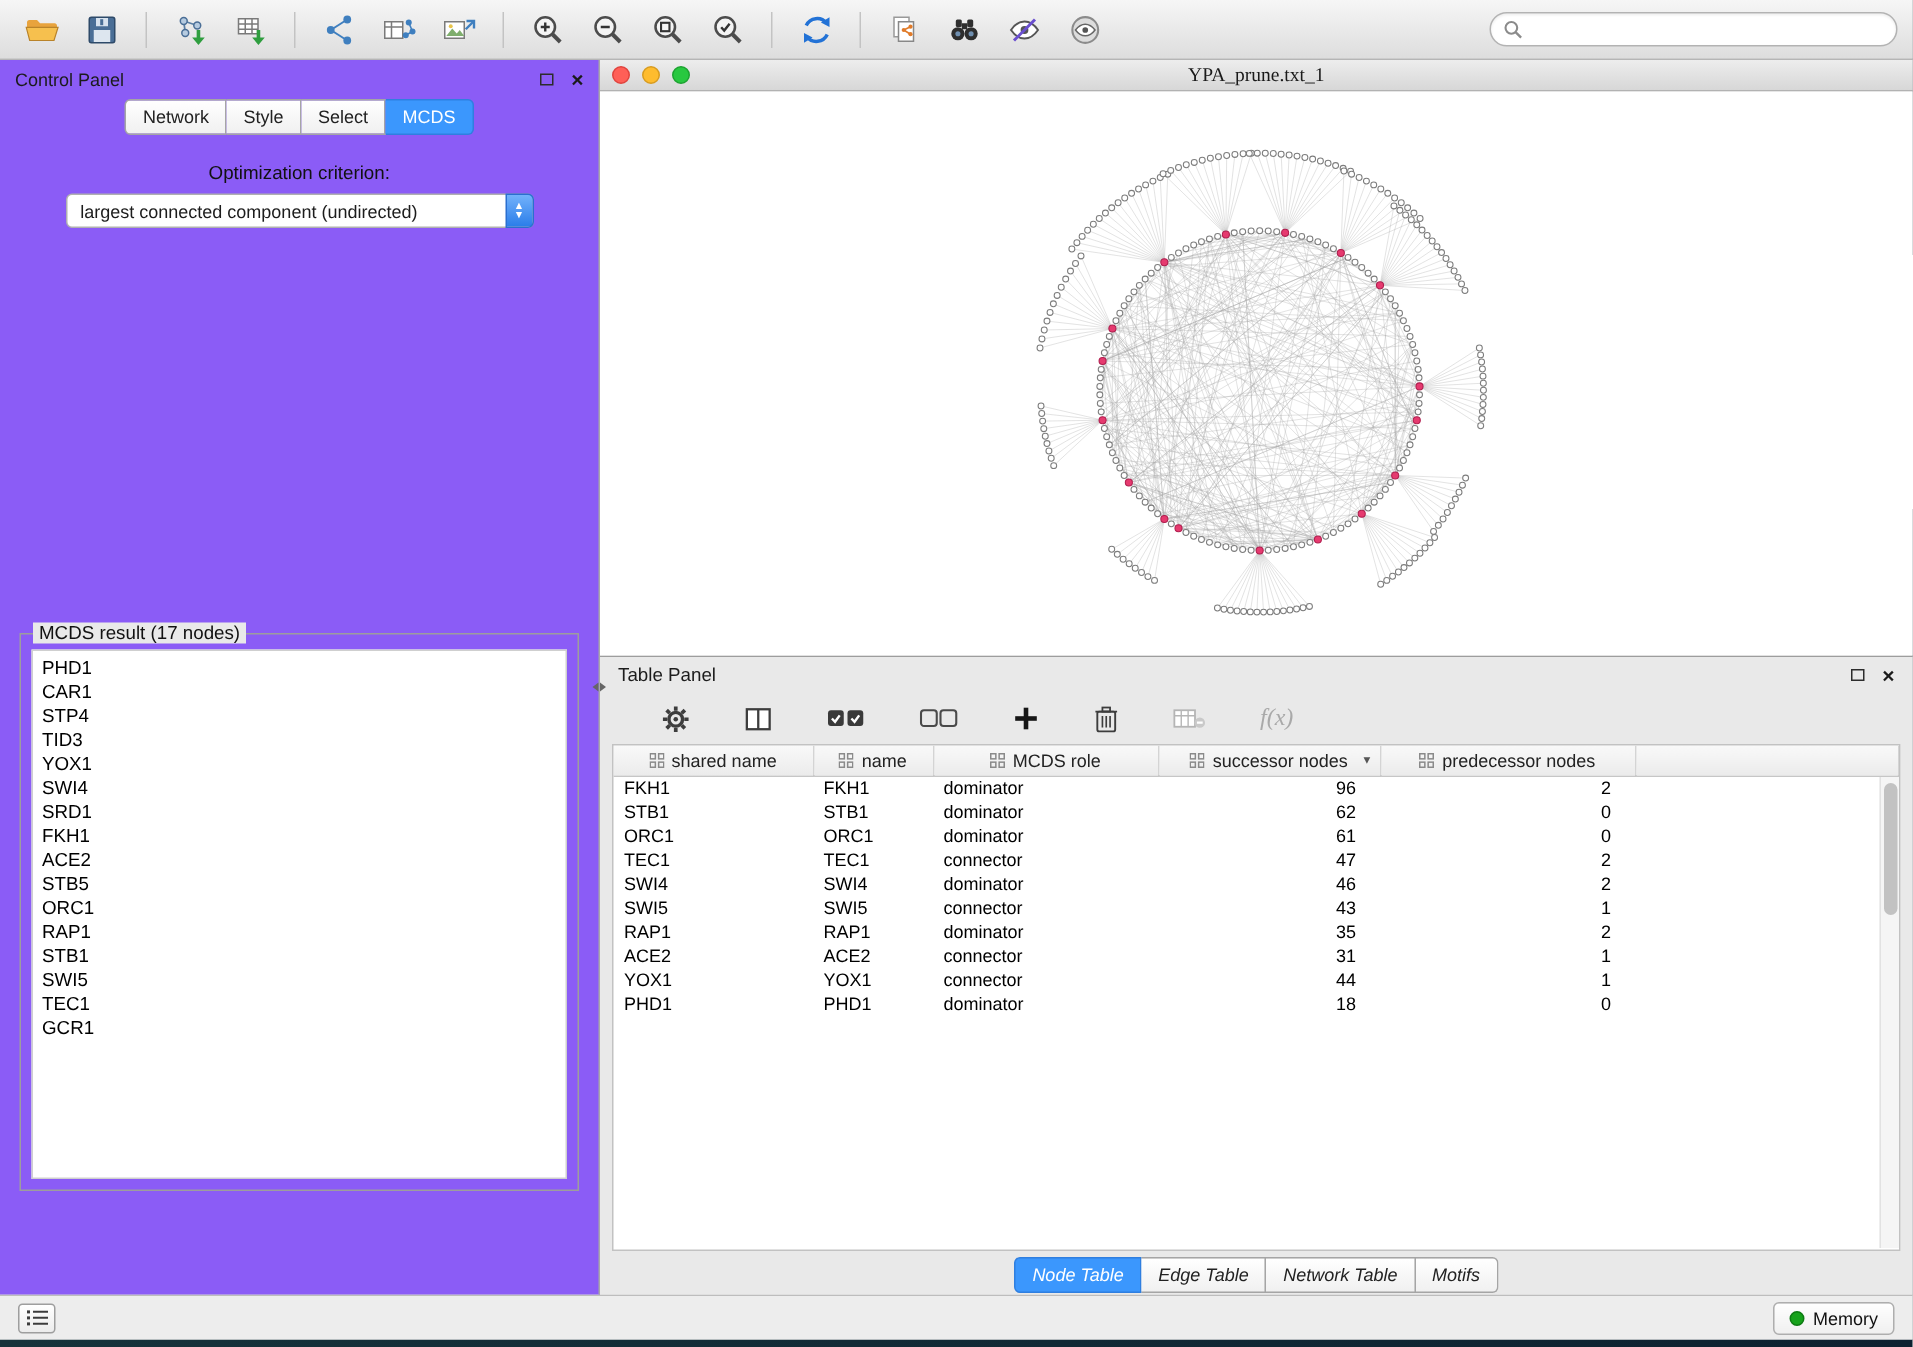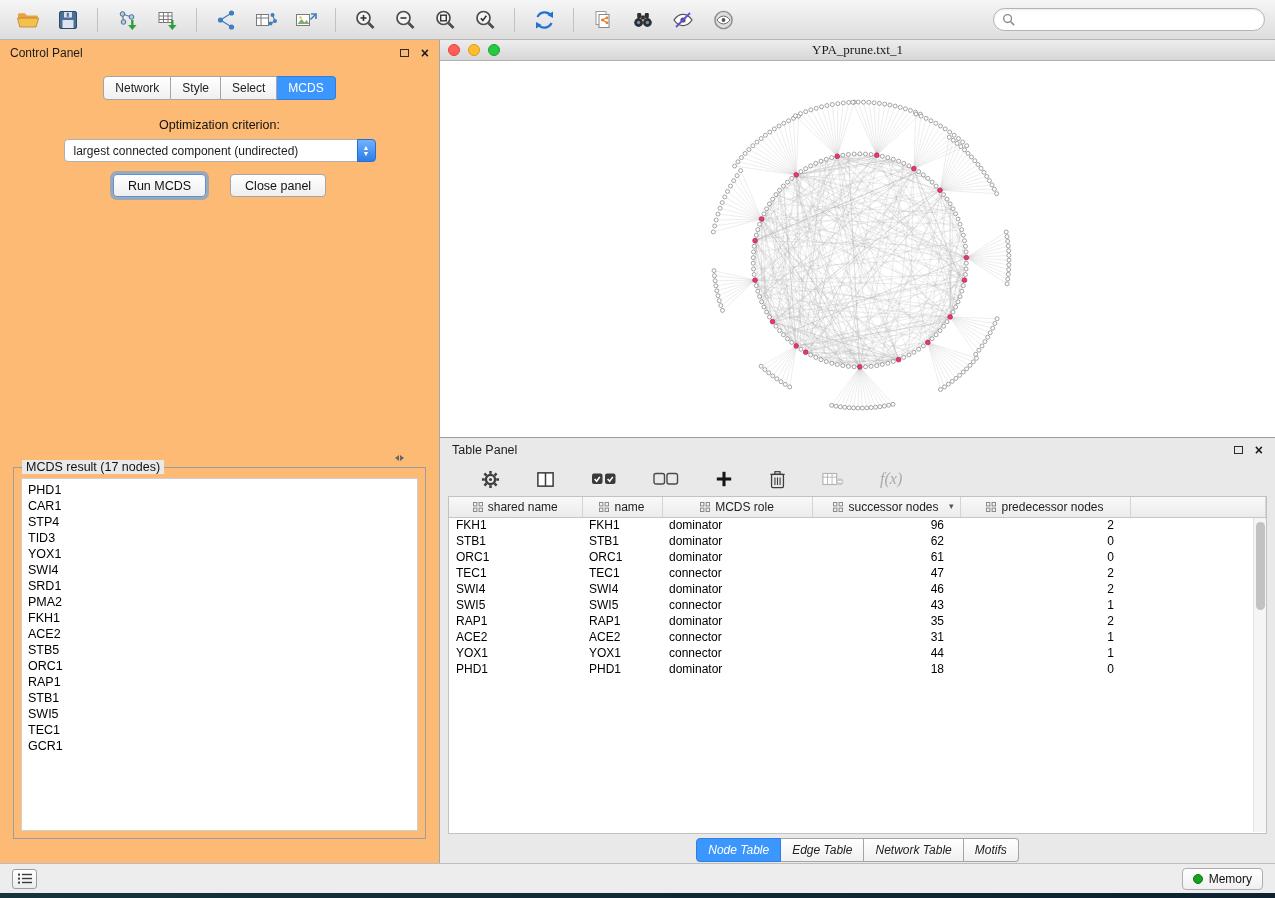--- a/index.html
+++ b/index.html
@@ -11,27 +11,27 @@
   .toolbar { height:40px; background:linear-gradient(#f6f6f6,#dddddd); border-bottom:1px solid #b5b5b5; display:flex; align-items:center; padding:0 10px; gap:4px; flex:0 0 auto; }
   .tbtn { width:36px; height:30px; display:flex; align-items:center; justify-content:center; border-radius:4px; }
   .tsep { width:1px; height:24px; background:#c3c3c3; margin:0 7px; }
   .search-box { margin-left:auto; width:272px; height:23px; border:1px solid #b3b3b3; border-radius:12px; background:#fff; display:flex; align-items:center; padding:0 8px; box-shadow:inset 0 1px 2px rgba(0,0,0,.08); gap:5px; }
   .search-box input { border:none; outline:none; flex:1; font-size:12px; font-family:"Liberation Sans",sans-serif; background:transparent; }
 
   
   .main { flex:1; display:flex; min-height:0; position:relative; }
 
   
-  .control-panel { width:440px; background:#fdba74; border-right:1px solid #a8a8a8; display:flex; flex-direction:column; flex:0 0 auto; }
+  .control-panel { width:400px; background:#8b5cf6; border-right:1px solid #a8a8a8; display:flex; flex-direction:column; flex:0 0 auto; }
   .panel-header { height:26px; display:flex; align-items:center; padding:0 10px; font-size:12px; color:#1b1b1b; flex:0 0 auto; }
   .hdr-icons { margin-left:auto; display:flex; gap:12px; align-items:center; }
   .float-box { width:9px; height:8px; border:1.4px solid #2c2c2c; display:inline-block; }
   .close-x { font-weight:bold; font-size:14px; line-height:12px; color:#1a1a1a; }
 
-  .seg-tabs { display:flex; justify-content:center; margin-top:10px; }
+  .seg-tabs { display:flex; justify-content:center; }
   .seg-tab { font-size:12px; padding:4px 11px; background:linear-gradient(#ffffff,#f0f0f0); border:1px solid #a5a5a5; border-left:none; color:#222; }
   .seg-tab:first-child { border-left:1px solid #a5a5a5; border-radius:4px 0 0 4px; }
   .seg-tab:last-child { border-radius:0 4px 4px 0; }
   .seg-tab.active { background:#3b97fd; color:#fff; border-color:#2f7fe0; }
 
   .opt-label { text-align:center; font-size:12.5px; margin-top:18px; color:#111; }
   .combo { margin:7px auto 0; width:312px; height:23px; background:#fff; border:1px solid #b0b0b0; border-radius:4px; display:flex; align-items:center; position:relative; font-size:12px; padding-left:9px; }
   .combo-btn { position:absolute; right:-1px; top:-1px; bottom:-1px; width:19px; border-radius:0 4px 4px 0; background:linear-gradient(#72b2fb,#2b7de9); border:1px solid #2a6fd0; display:flex; flex-direction:column; align-items:center; justify-content:center; color:#fff; font-size:7px; line-height:6px; }
 
   .cp-buttons { display:flex; justify-content:center; gap:24px; margin-top:12px; }
@@ -265,35 +265,30 @@
           <div class="seg-tab active">MCDS</div>
         </div>
       <div class="opt-label">Optimization criterion:</div>
       <div class="combo">
         <span>largest connected component (undirected)</span>
         <span class="combo-btn">
             <span>▲</span>
             <span>▼</span>
           </span>
       </div>
-      <div class="cp-buttons">
-        <button class="btn focused">Run MCDS</button>
-        <button class="btn">Close panel</button>
-      </div>
       <div class="result-box">
         <span class="result-legend">MCDS result (17 nodes)</span>
         <div class="result-list">
             <div>PHD1</div>
             <div>CAR1</div>
             <div>STP4</div>
             <div>TID3</div>
             <div>YOX1</div>
             <div>SWI4</div>
             <div>SRD1</div>
-            <div>PMA2</div>
             <div>FKH1</div>
             <div>ACE2</div>
             <div>STB5</div>
             <div>ORC1</div>
             <div>RAP1</div>
             <div>STB1</div>
             <div>SWI5</div>
             <div>TEC1</div>
             <div>GCR1</div>
           </div>

